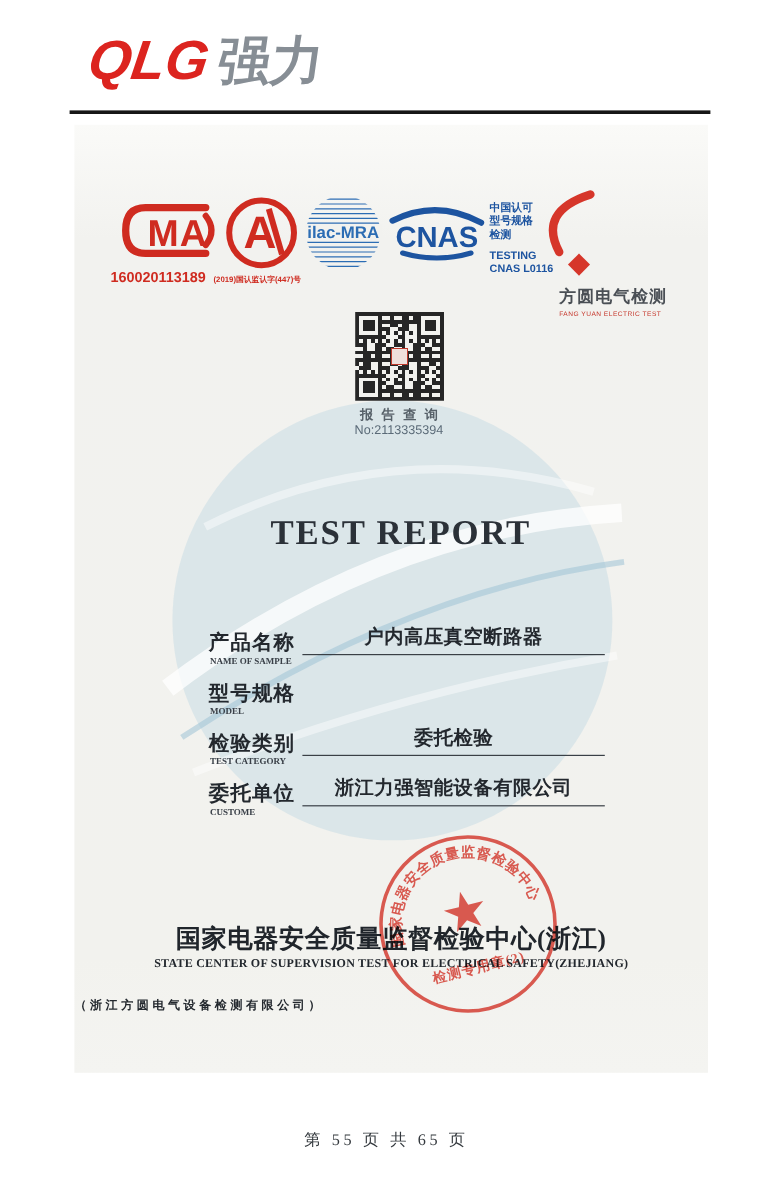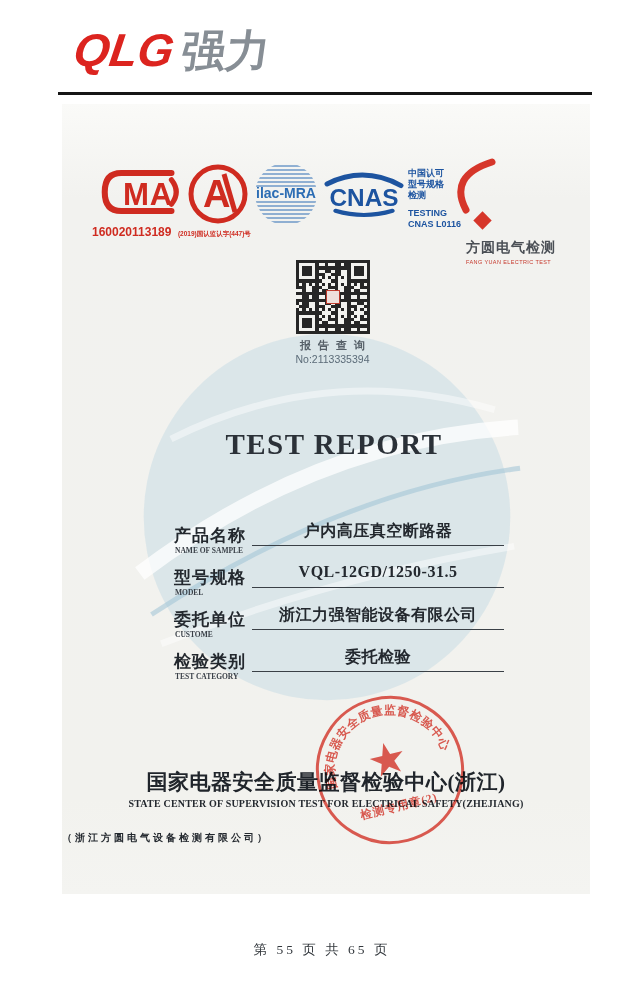--- a/index.html
+++ b/index.html
@@ -471,31 +471,30 @@
 
     <div class="fields">
       <div class="frow">
         <span class="lbl">产品名称</span>
         <span class="sub">NAME OF SAMPLE</span>
         <span class="val">户内高压真空断路器</span>
       </div>
       <div class="frow">
         <span class="lbl">型号规格</span>
         <span class="sub">MODEL</span>
-        <span class="val">VQL-12GD/1250-31.5</span>
+      </div>
+      <div class="frow">
+        <span class="lbl">检验类别</span>
+        <span class="sub">TEST CATEGORY</span>
+        <span class="val">委托检验</span>
       </div>
       <div class="frow">
         <span class="lbl">委托单位</span>
         <span class="sub">CUSTOME</span>
         <span class="val">浙江力强智能设备有限公司</span>
-      </div>
-      <div class="frow">
-        <span class="lbl">检验类别</span>
-        <span class="sub">TEST CATEGORY</span>
-        <span class="val">委托检验</span>
       </div>
     </div>
 
     <div class="issuer-zh">国家电器安全质量监督检验中心(浙江)</div>
     <div class="issuer-en">STATE CENTER OF SUPERVISION TEST FOR ELECTRICAL SAFETY(ZHEJIANG)</div>
     <div class="issuer-sub">（浙江方圆电气设备检测有限公司）</div>
 
     <div class="stamp">
       <div class="ring"></div>
       <svg class="ringtext" viewBox="0 0 148 148">

